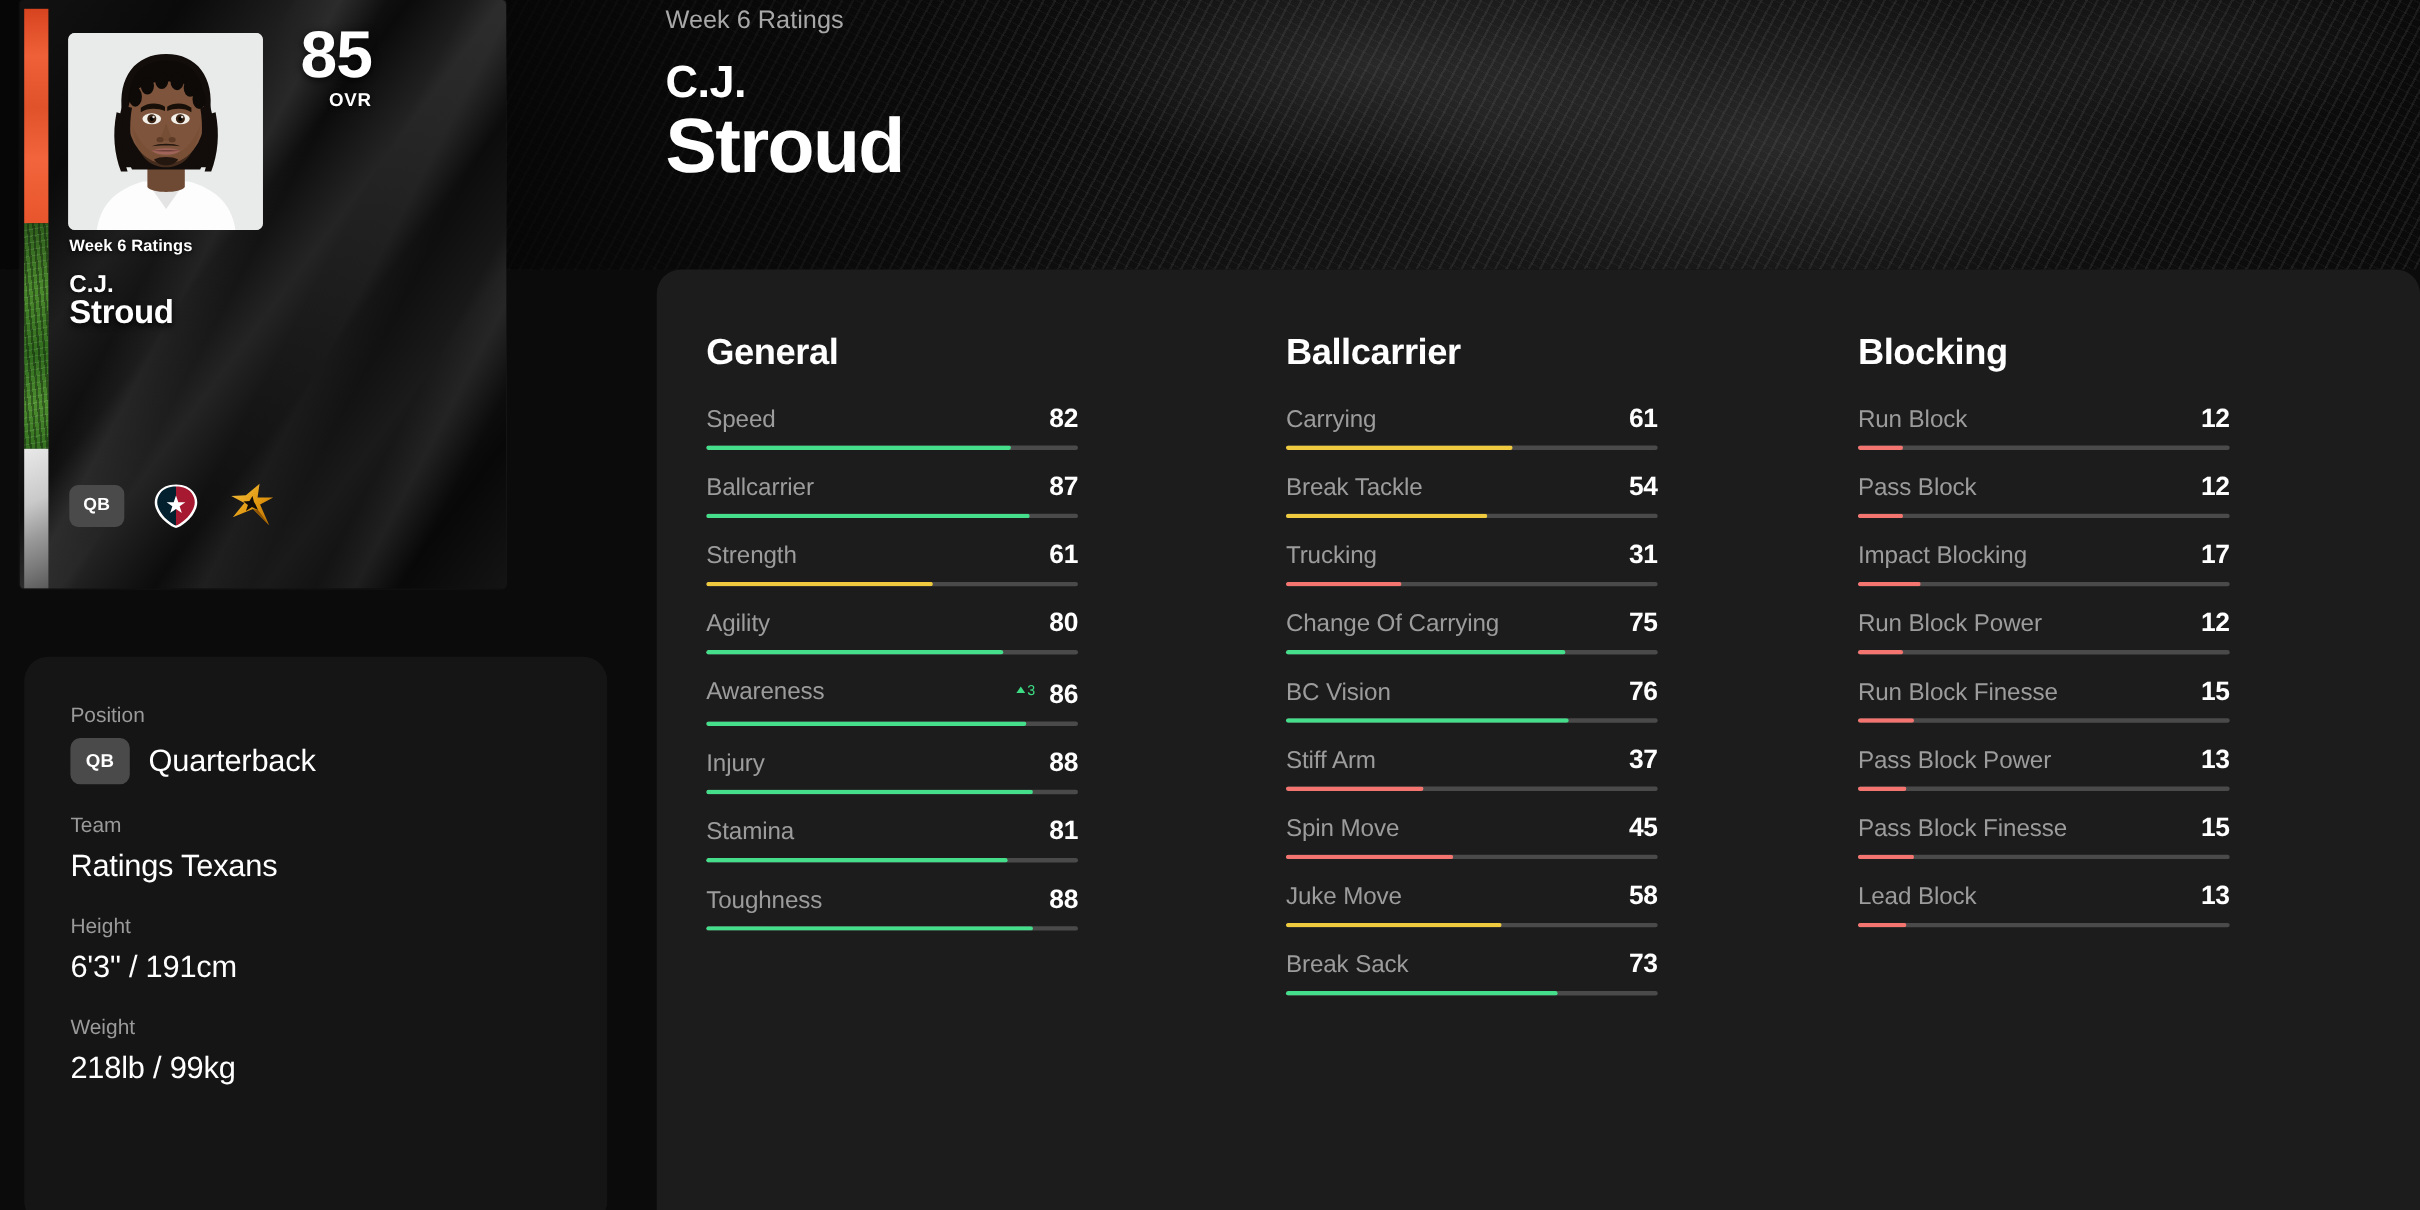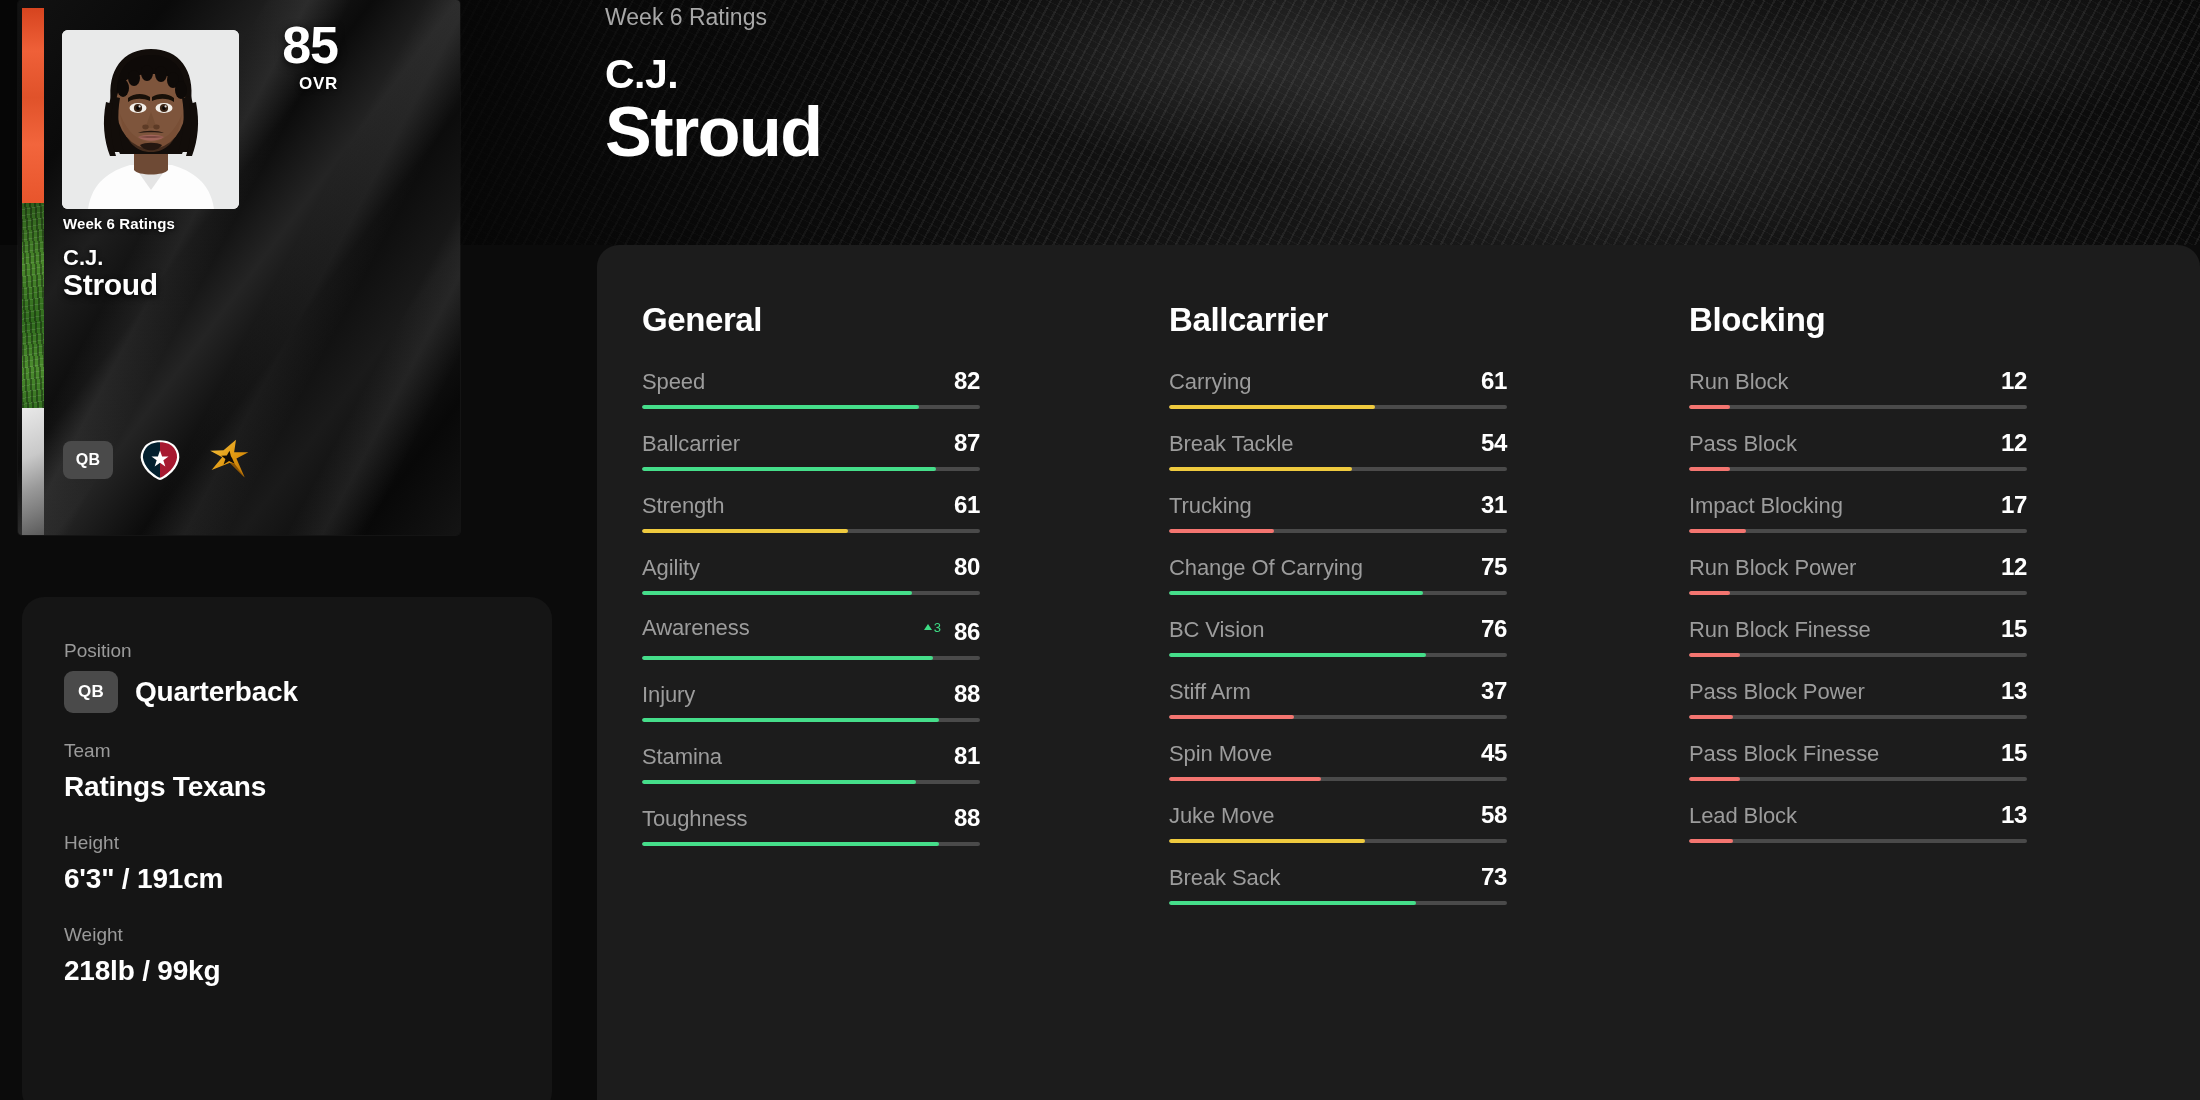--- a/index.html
+++ b/index.html
@@ -89,21 +89,21 @@
     overflow: hidden;
   }
   .portrait svg { display:block; width:100%; height:100%; }
 
   .ovr-wrap {
     position: absolute;
     right: 122px; top: 22px;
     text-align: right;
   }
   .ovr-num {
-    font-size: 52px; font-weight: 700; color: #fff;
+    font-size: 60px; font-weight: 700; color: #fff;
     line-height: 0.92; letter-spacing: -1px;
     text-shadow: 0 2px 8px rgba(0,0,0,0.8);
     margin-left: 48px;
   }
   .ovr-lab {
     font-size: 17px; font-weight: 700; color: #fff;
     letter-spacing: 0.7px; margin-top: 4px;
     text-shadow: 0 1px 5px rgba(0,0,0,0.8);
   }
 
@@ -146,21 +146,21 @@
     width: 530px; height: 517px;
     background: #151515;
     border-radius: 22px;
   }
   .info-inner { padding: 43px 0 0 42px; }
   .info-label {
     font-size: 19px; color: #9a9a9a; font-weight: 400;
     margin-bottom: 9px;
   }
   .info-value {
-    font-size: 28px; color: #ffffff; font-weight: 700;
+    font-size: 28px; color: #ffffff; font-weight: 400;
     letter-spacing: -0.2px;
   }
   .info-block { margin-bottom: 29px; }
   .info-block.pos-block { margin-bottom: 27px; }
   .pos-line { display: flex; align-items: center; gap: 17px; }
   .pos-line .pos-chip-sm {
     width: 54px; height: 42px; background: #4a4a4a; border-radius: 9px;
     display:flex; align-items:center; justify-content:center;
     color:#fff; font-size:17px; font-weight:700; letter-spacing:0.3px;
   }

